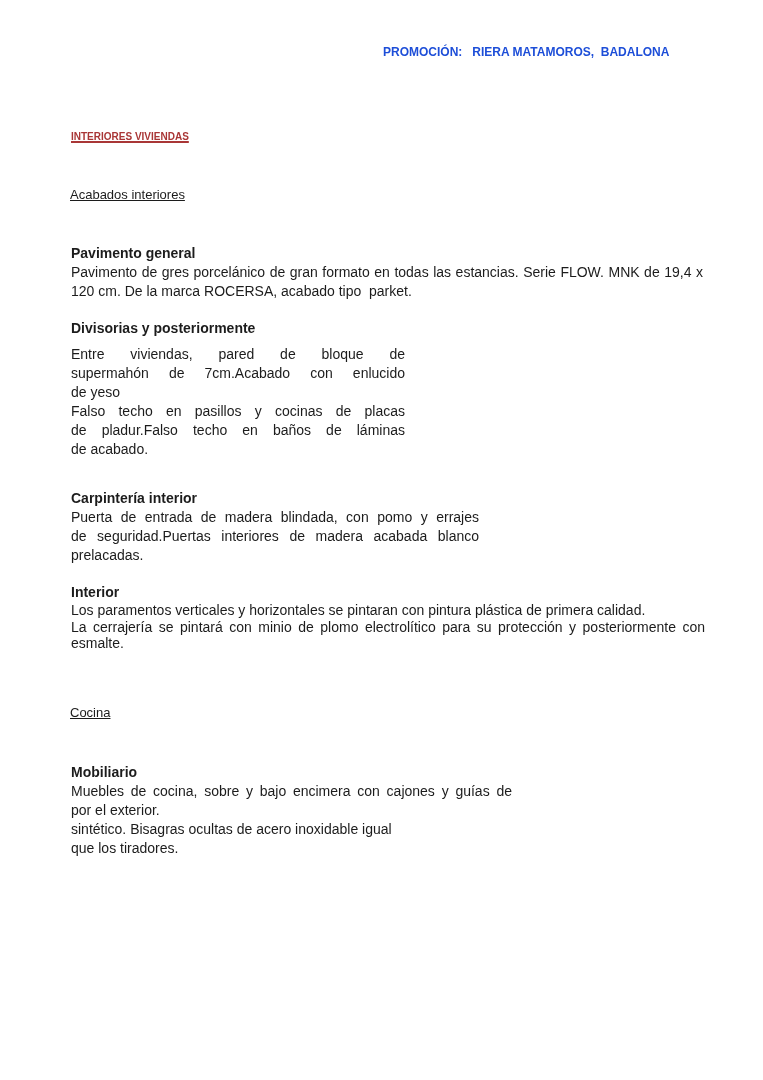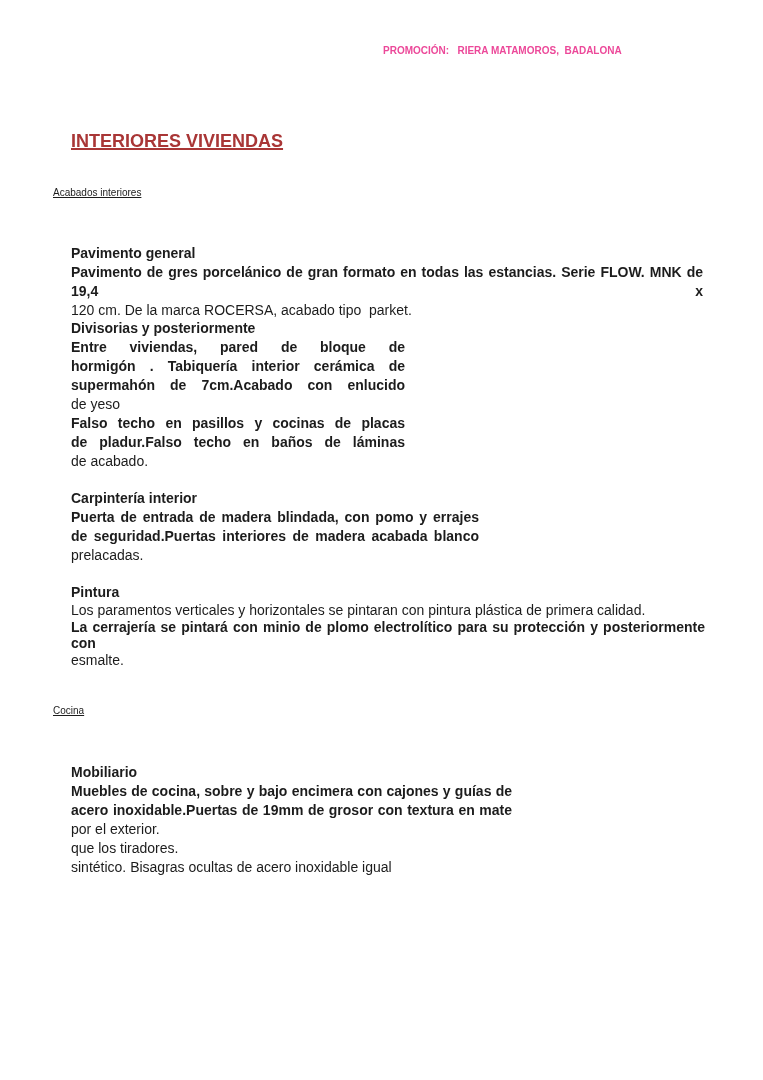--- a/index.html
+++ b/index.html
@@ -8,40 +8,40 @@
     width: 763px;
     height: 1080px;
     background: #ffffff;
     font-family: "Liberation Sans", sans-serif;
     font-size: 14px;
     color: #1c1c1c;
     overflow: hidden;
   }
   .abs { position: absolute; }
   .ln { white-space: pre; line-height: 19px; }
-  .j  { white-space: normal; text-align: justify; text-align-last: justify; font-weight: bold; }
+  .j  { white-space: normal; text-align: justify; text-align-last: justify; }
   .hd { font-weight: bold; line-height: 19px; }
   .promo-header {
     left: 383px; top: 45px;
     font-weight: bold;
-    font-size: 10px;
-    color: #ec4899;
+    font-size: 12px;
+    color: #1d4ed8;
     white-space: pre;
   }
   .doc-title {
     left: 71px; top: 131px;
     font-weight: bold;
-    font-size: 18px;
+    font-size: 10px;
     color: #a93636;
     text-decoration: underline;
     text-decoration-thickness: 2px;
   }
   .sub-title {
-    left: 53px;
-    font-size: 10px;
+    left: 70px;
+    font-size: 13px;
     text-decoration: underline;
   }
   .para { left: 71px; }
   .w-full   { width: 632px; }
   .w-narrow { width: 334px; }
   .w-carp   { width: 408px; }
   .w-pin    { width: 634px; }
   .w-mob    { width: 441px; }
   .tight .ln { line-height: 16.5px; }
 </style>
@@ -56,48 +56,46 @@
 
   <div class="abs sub-title" style="top:187px">Acabados interiores</div>
 
   <div class="abs hd para" style="top:244px">Pavimento general</div>
   <div class="abs para w-full" style="top:263px">
     <div class="ln j">Pavimento de gres porcelánico de gran formato en todas las estancias. Serie FLOW. MNK de 19,4 x</div>
     <div class="ln">120 cm. De la marca ROCERSA, acabado tipo  parket.</div>
   </div>
 
   <div class="abs hd para" style="top:319px">Divisorias y posteriormente</div>
-  <div class="abs para w-narrow" style="top:338px">
+  <div class="abs para w-narrow" style="top:345px">
     <div class="ln j">Entre viviendas, pared de bloque de</div>
-    <div class="ln j">hormigón . Tabiquería interior cerámica de</div>
     <div class="ln j">supermahón de 7cm.Acabado con enlucido</div>
     <div class="ln">de yeso</div>
     <div class="ln j">Falso techo en pasillos y cocinas de placas</div>
     <div class="ln j">de pladur.Falso techo en baños de láminas</div>
     <div class="ln">de acabado.</div>
   </div>
 
   <div class="abs hd para" style="top:489px">Carpintería interior</div>
   <div class="abs para w-carp" style="top:508px">
     <div class="ln j">Puerta de entrada de madera blindada, con pomo y errajes</div>
     <div class="ln j">de seguridad.Puertas interiores de madera acabada blanco</div>
     <div class="ln">prelacadas.</div>
   </div>
 
-  <div class="abs hd para" style="top:583px">Pintura</div>
+  <div class="abs hd para" style="top:583px">Interior</div>
   <div class="abs para w-pin tight" style="top:602px">
     <div class="ln">Los paramentos verticales y horizontales se pintaran con pintura plástica de primera calidad.</div>
     <div class="ln j">La cerrajería se pintará con minio de plomo electrolítico para su protección y posteriormente con</div>
     <div class="ln">esmalte.</div>
   </div>
 
   <div class="abs sub-title" style="top:705px">Cocina</div>
 
   <div class="abs hd para" style="top:763px">Mobiliario</div>
   <div class="abs para w-mob" style="top:782px">
     <div class="ln j">Muebles de cocina, sobre y bajo encimera con cajones y guías de</div>
-    <div class="ln j">acero inoxidable.Puertas de 19mm de grosor con textura en mate</div>
     <div class="ln">por el exterior.</div>
+    <div class="ln">sintético. Bisagras ocultas de acero inoxidable igual</div>
     <div class="ln">que los tiradores.</div>
-    <div class="ln">sintético. Bisagras ocultas de acero inoxidable igual</div>
   </div>
 
 </div>
 
 </body></html>

